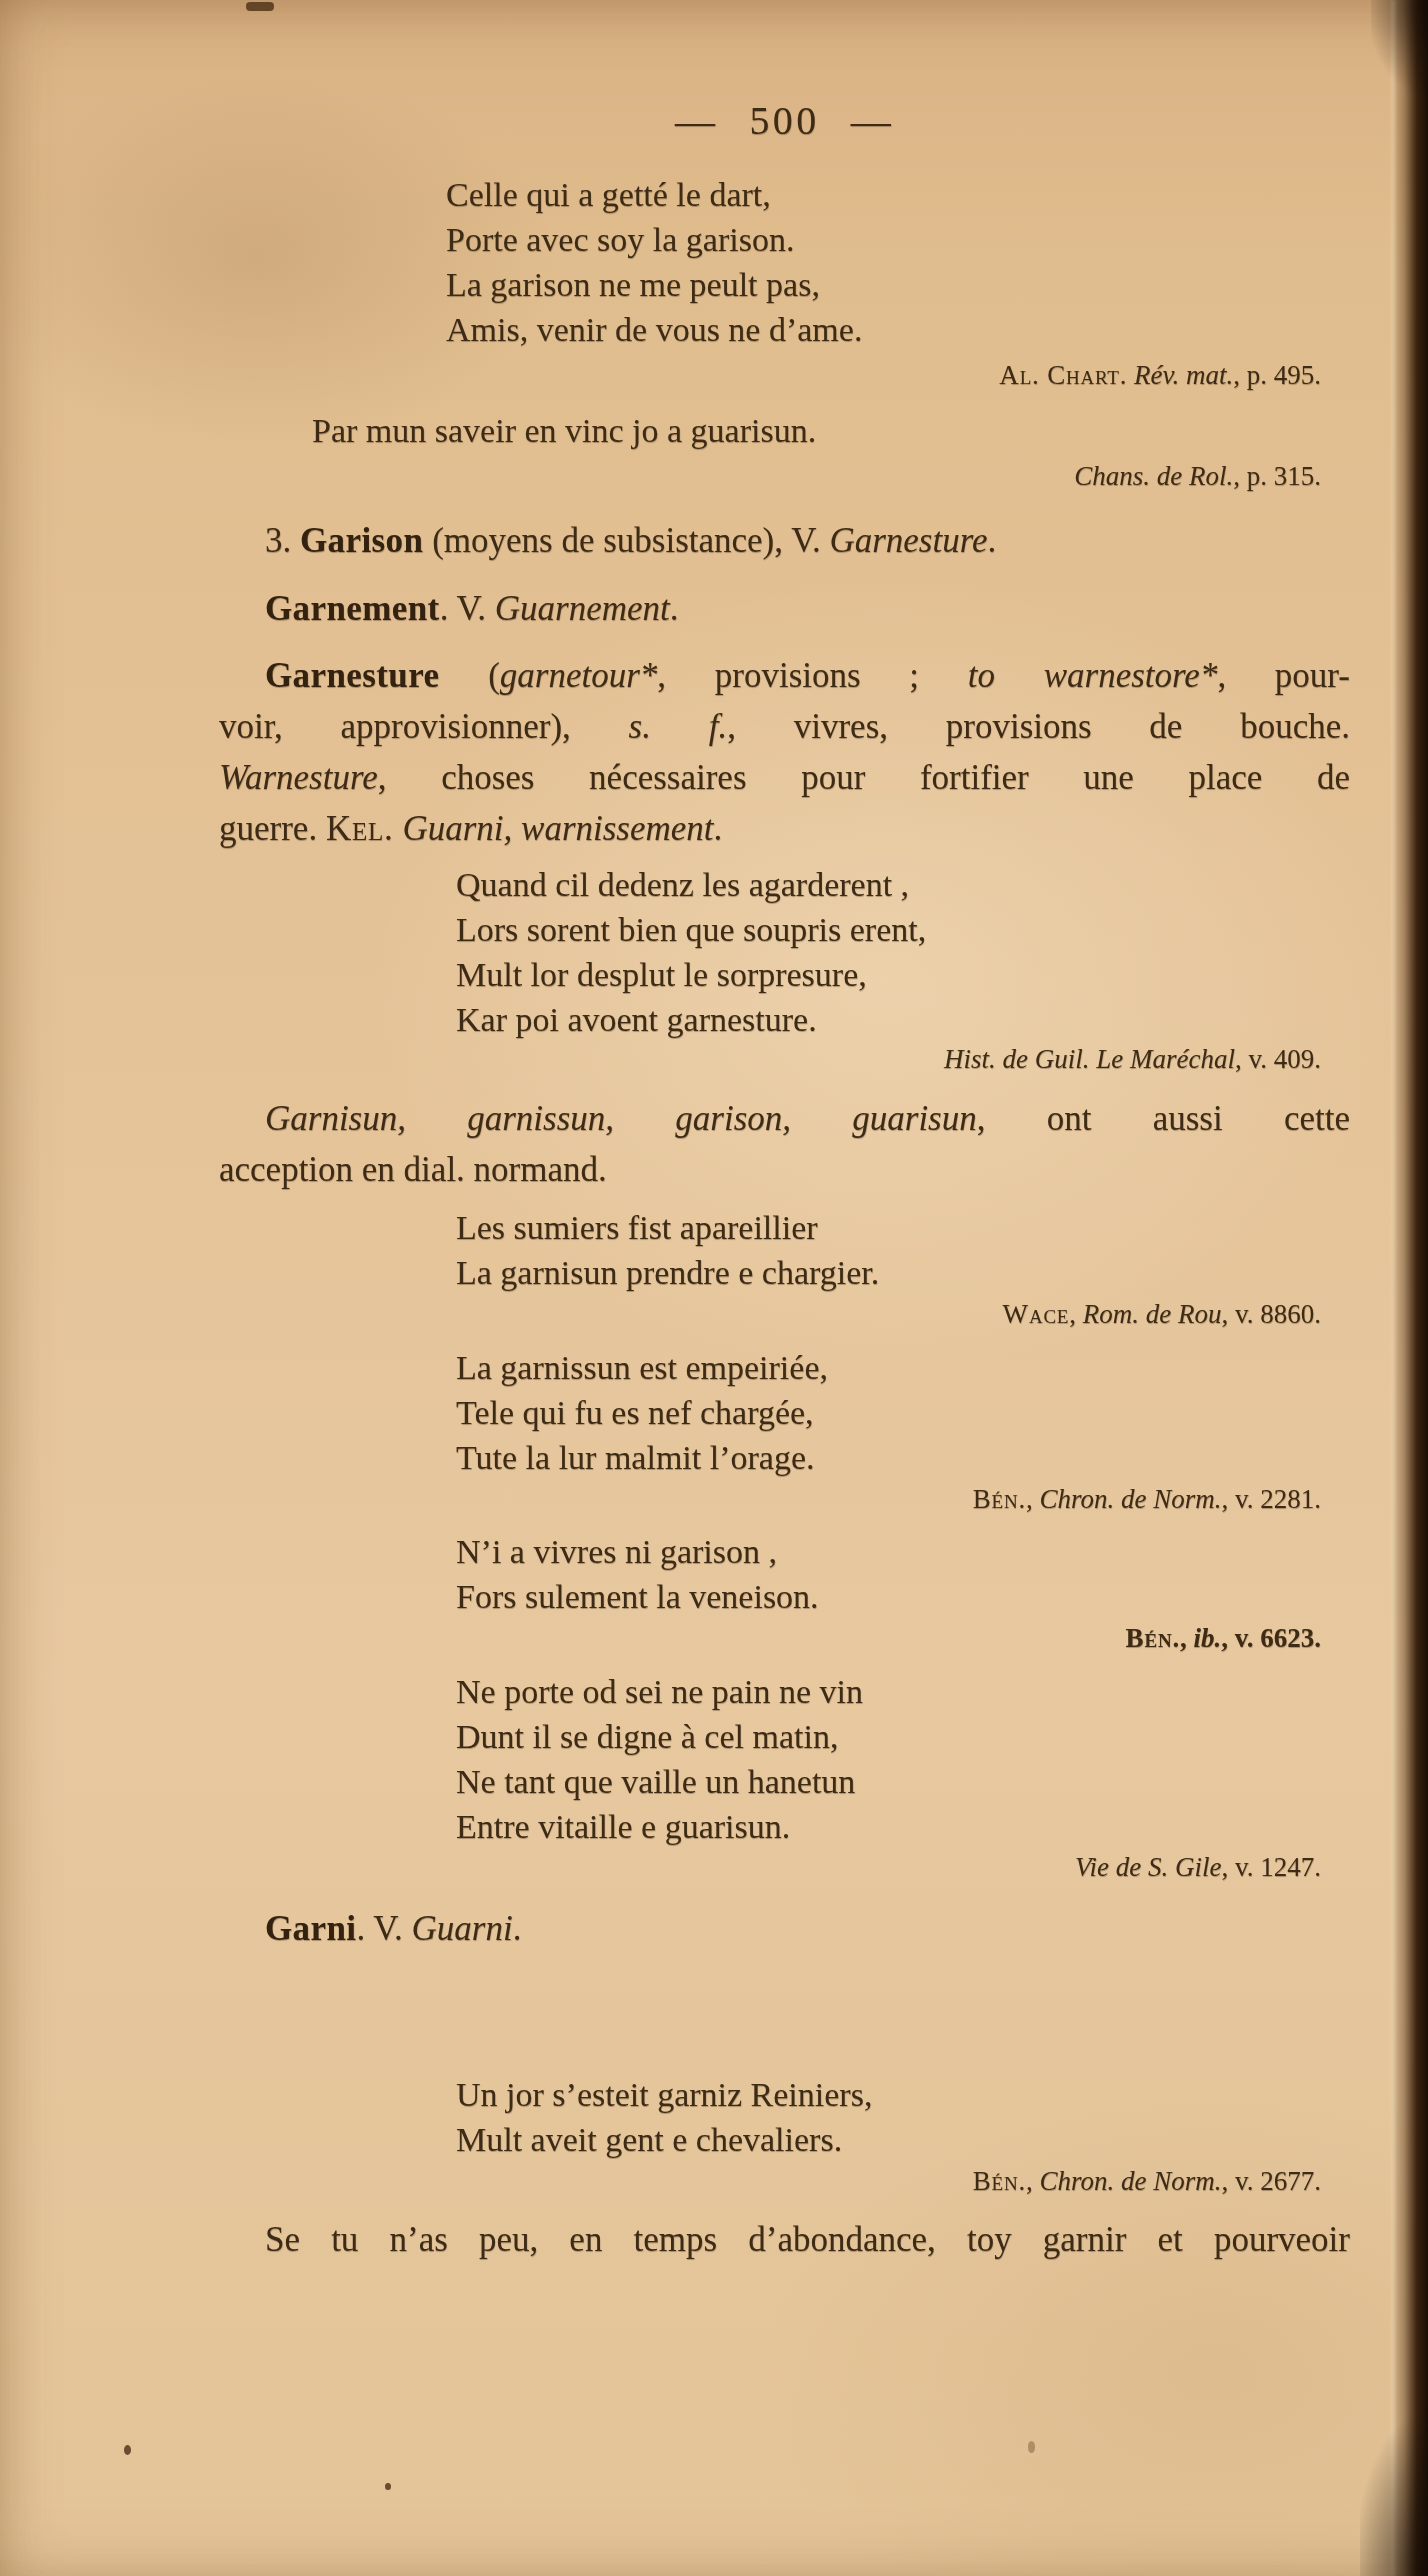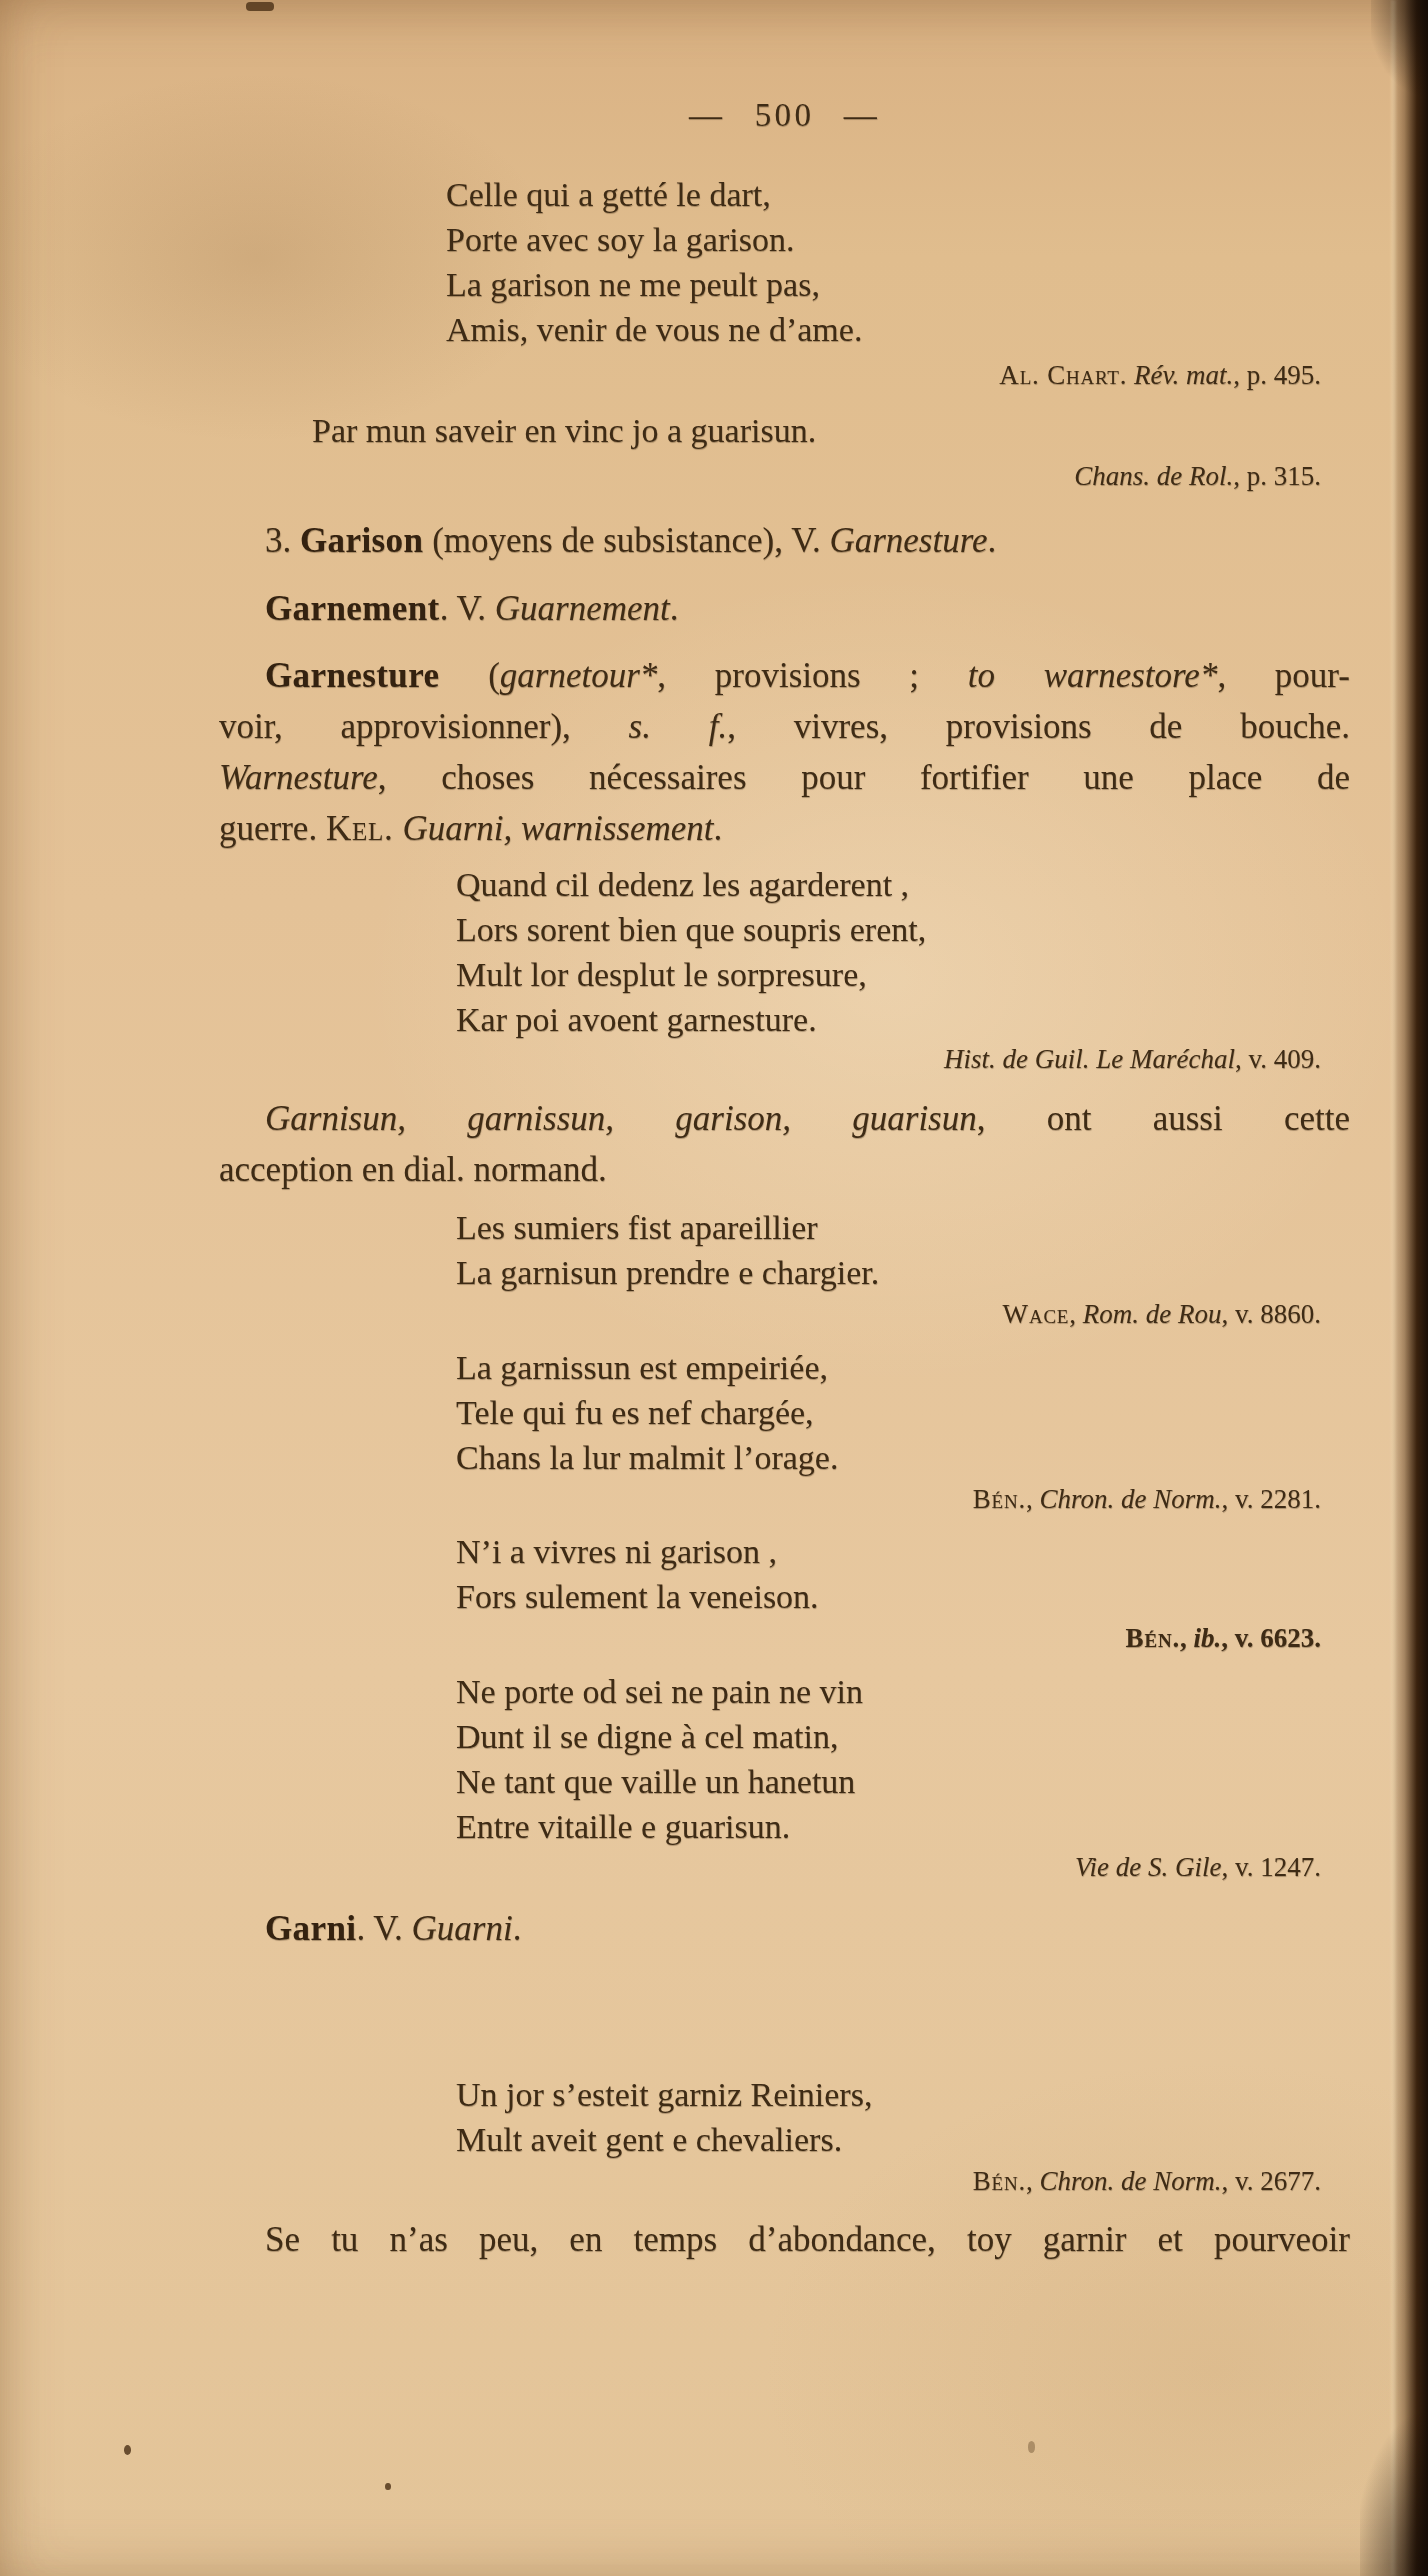--- a/index.html
+++ b/index.html
@@ -25,21 +25,21 @@
     background:linear-gradient(90deg, rgba(56,33,14,0) 0%, rgba(90,58,28,0.45) 35%, #3a220e 68%, #160c05 100%);}
   .edge-line{position:absolute;top:0;bottom:0;right:33px;width:5px;
     background:rgba(244,224,184,0.40);filter:blur(1.2px);}
   .edge-top{position:absolute;right:0;top:0;width:58px;height:124px;
     background:radial-gradient(91px 140px at 100% 0%, rgba(18,10,5,0.75), rgba(18,10,5,0) 70%);}
   .edge-bottom{position:absolute;right:0;bottom:0;width:69px;height:231px;
     background:radial-gradient(107px 231px at 100% 100%, rgba(18,10,5,0.8), rgba(18,10,5,0) 72%);}
   .speck{position:absolute;background:#4a3015;border-radius:50%;opacity:.8;}
 
   .pagenum{position:absolute;left:219px;width:1131px;text-align:center;
-    font-size:33px;letter-spacing:3.3px;word-spacing:18px;}
+    font-size:40px;letter-spacing:3.3px;word-spacing:18px;}
 
   .entry{position:absolute;left:219px;width:1131px;font-size:35px;line-height:51px;}
   .entry .line{text-align:justify;}
   .entry .line.full{text-align-last:justify;}
   .entry .line.indent{text-indent:46px;}
 
   .hw{font-weight:bold;color:#342210;letter-spacing:0.4px;}
   .it{font-style:italic;}
   .sc{font-variant:small-caps;letter-spacing:0.8px;}
 
@@ -125,21 +125,21 @@
     <div>Les sumiers fist apareillier</div>
     <div>La garnisun prendre e chargier.</div>
   </div>
   <div class="cit" style="top:1297px;">
     <span class="sc">Wace</span><span>, </span><span class="it">Rom. de Rou</span><span>, v. 8860.</span>
   </div>
 
   <div class="verse" style="top:1345px;left:456px;">
     <div>La garnissun est empeiriée,</div>
     <div>Tele qui fu es nef chargée,</div>
-    <div>Chans la lur malmit l’orage.</div>
+    <div>Tute la lur malmit l’orage.</div>
   </div>
   <div class="cit" style="top:1482px;">
     <span class="sc">Bén.</span><span>, </span><span class="it">Chron. de Norm.</span><span>, v. 2281.</span>
   </div>
 
   <div class="verse" style="top:1529px;left:456px;">
     <div>N’i a vivres ni garison ,</div>
     <div>Fors sulement la veneison.</div>
   </div>
   <div class="cit" style="top:1621px;font-weight:bold;">

